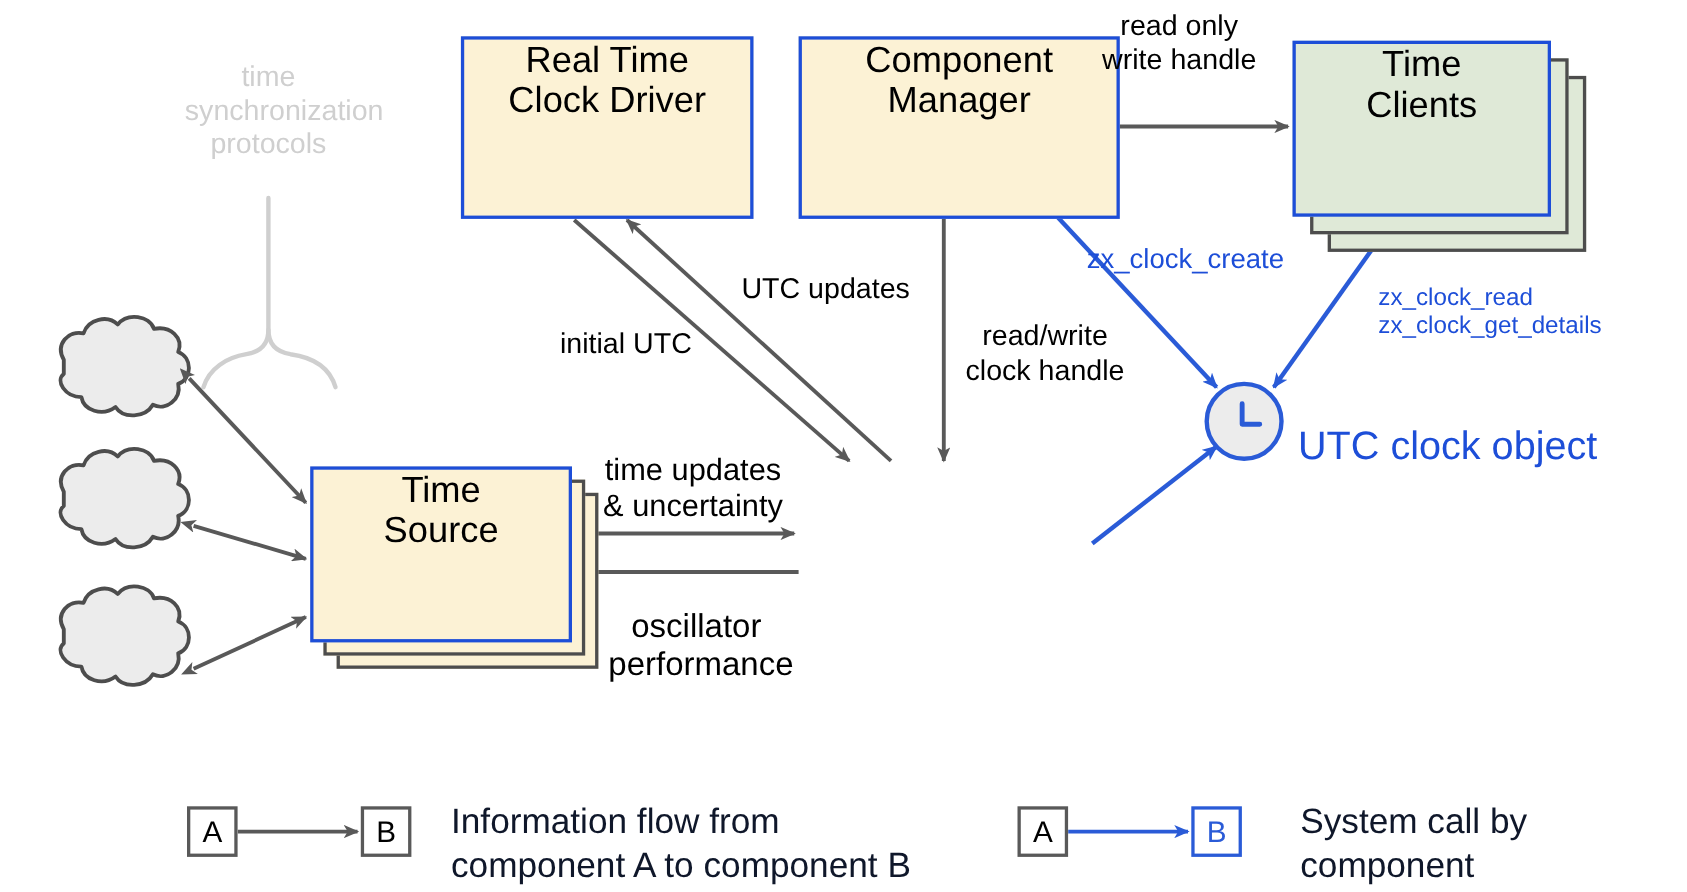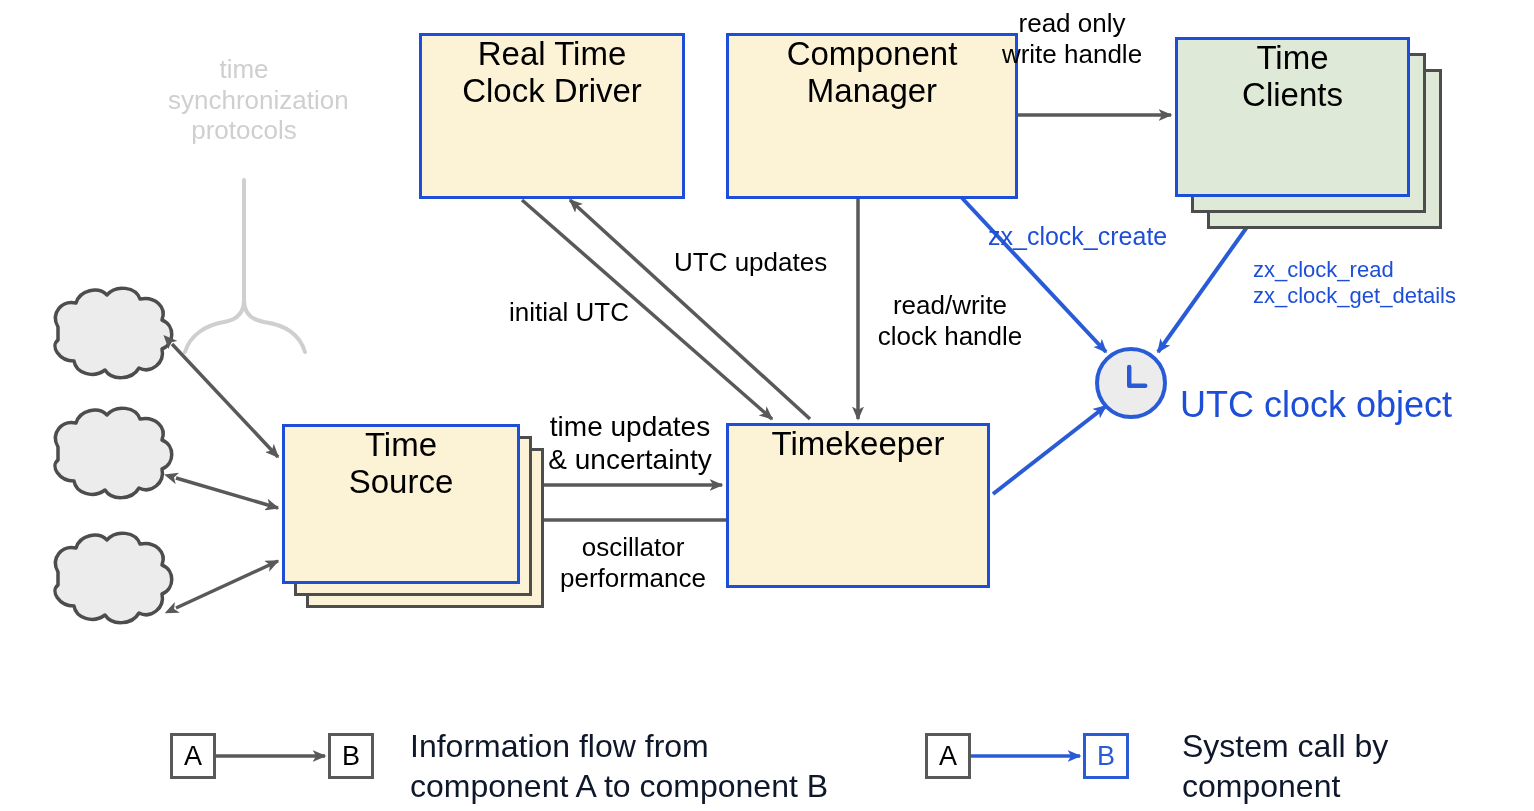--- a/index.html
+++ b/index.html
@@ -174,23 +174,20 @@
 Clients</span>
   </div>
 
   <div class="stack-back yellow" style="left:306px; top:448px; width:238px; height:160px;"></div>
   <div class="stack-back yellow" style="left:294px; top:436px; width:238px; height:160px;"></div>
   <div class="node yellow" style="left:282px; top:424px; width:238px; height:160px; font-size:33px;">
     <span class="nlabel">Time
 Source</span>
   </div>
 
-  <div class="node yellow" style="left:726px; top:423px; width:264px; height:165px; font-size:33px;">
-    <span class="nlabel">Timekeeper</span>
-  </div>
 
   <div class="clock-obj" style="left:1095px; top:347px;">
     <svg class="clock-hands" viewBox="0 0 72 72">
       <path d="M34,18 L34,39 L52,39" fill="none" stroke="#2a5bd7" stroke-width="5" stroke-linecap="round" stroke-linejoin="round"></path>
     </svg>
   </div>
 
   <div class="txt center faint" style="left:168px; top:54px; width:152px; font-size:26px;">time
 synchronization
 protocols</div>
@@ -202,21 +199,21 @@
   <div class="txt" style="left:638px; top:247px; font-size:26px;margin-left:36px;">UTC updates</div>
 
   <div class="txt" style="left:473px; top:297px; font-size:26px;margin-left:36px;">initial UTC</div>
 
   <div class="txt center" style="left:866px; top:290px; width:168px; font-size:26px;">read/write
 clock handle</div>
 
   <div class="txt center" style="left:540px; top:410px; width:180px; font-size:28px;">time updates
 &amp; uncertainty</div>
 
-  <div class="txt center" style="left:553px; top:532px; width:160px; font-size:26px;">oscillator
+  <div class="txt center" style="left:553px; top:552px; width:160px; font-size:30px;">oscillator
 performance</div>
 
   <div class="txt blue" style="left:988px; top:222px; font-size:25px;">zx_clock_create</div>
 
   <div class="txt blue" style="left:1253px; top:257px; font-size:22px;">zx_clock_read
 zx_clock_get_details</div>
 
 
   <div class="txt blue" style="left:1180px; top:384px; font-size:36px;">UTC clock object</div>
 

